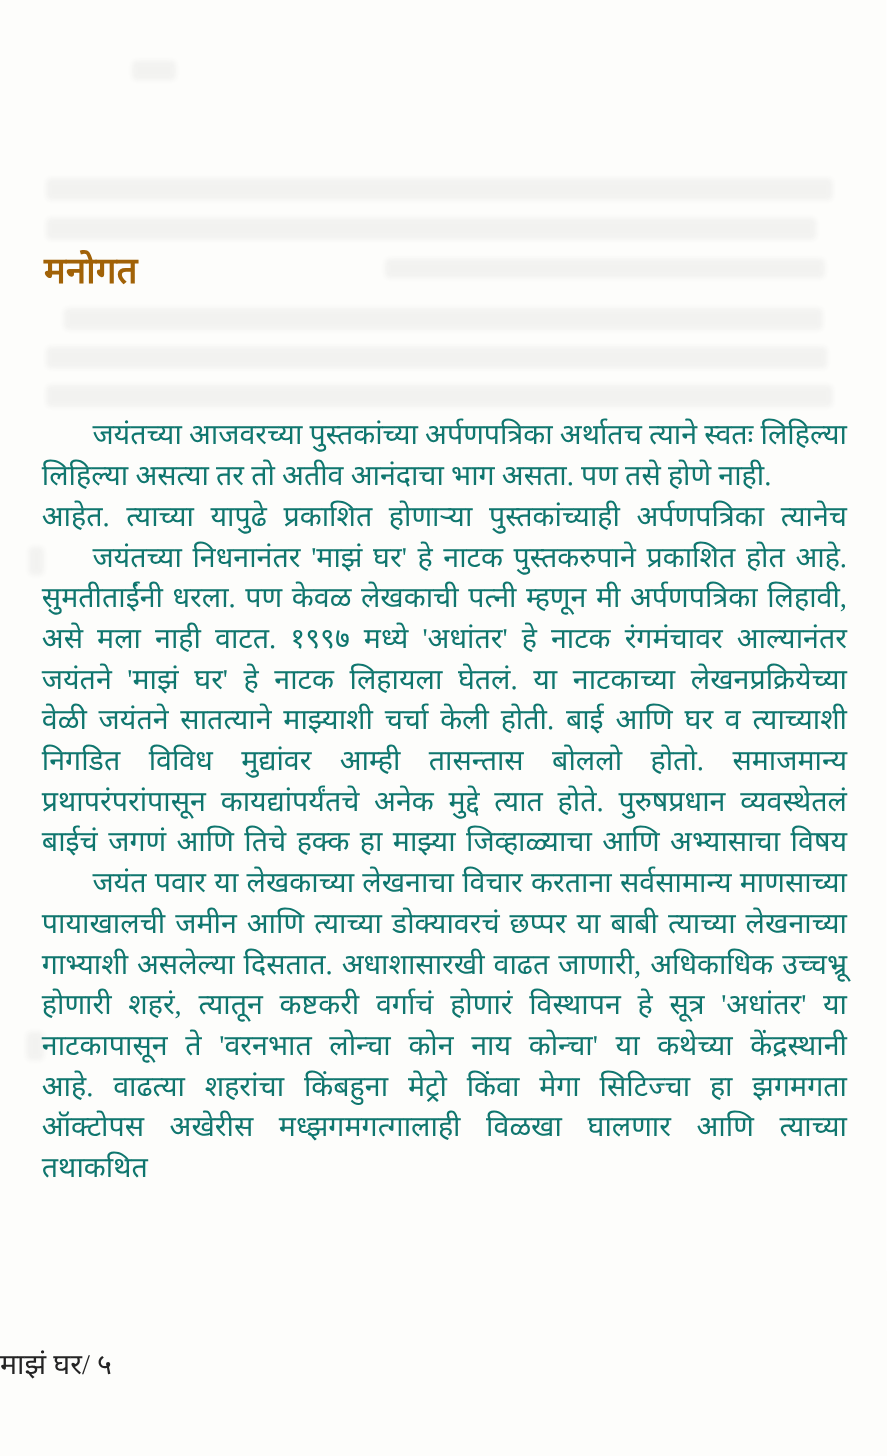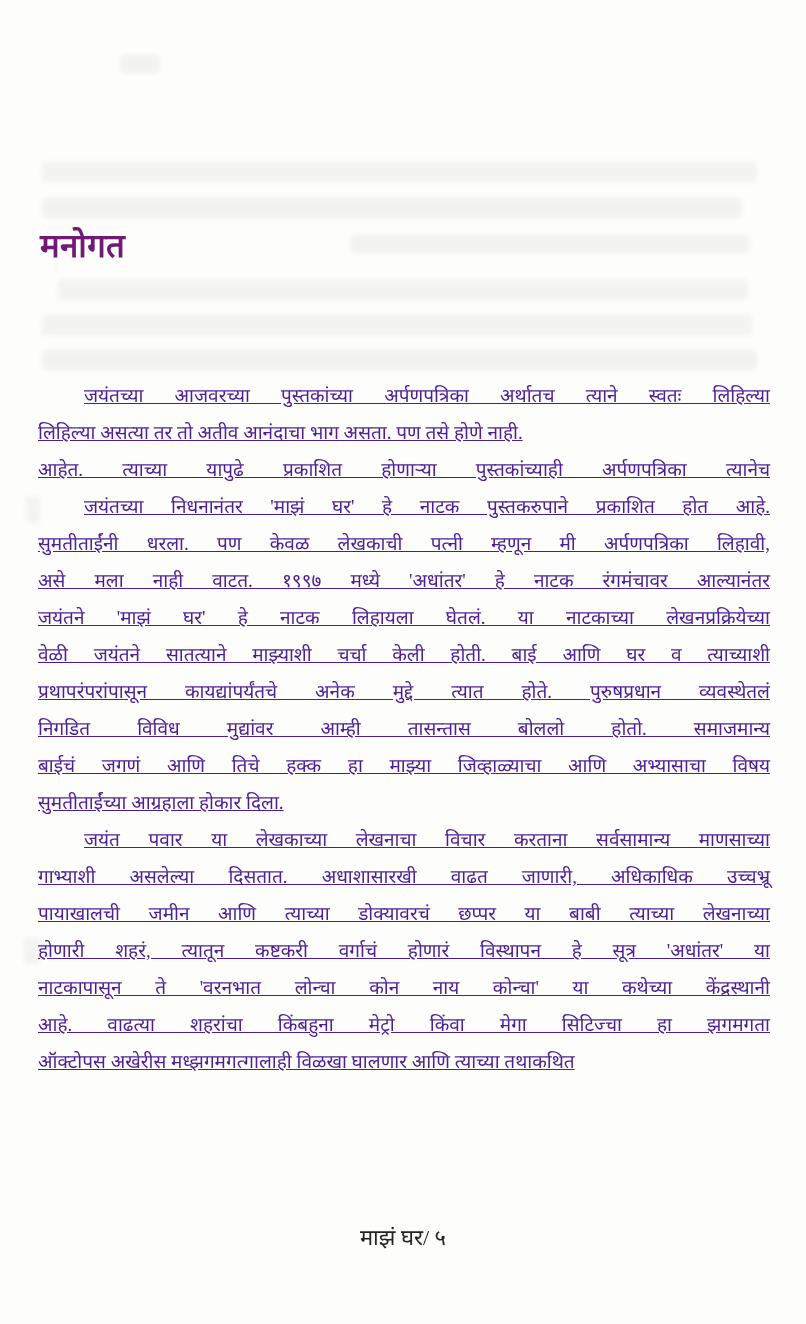--- a/index.html
+++ b/index.html
@@ -26,53 +26,52 @@
     pointer-events: none;
   }
   .page-title {
     position: absolute;
     left: 40px;
     top: 222px;
     margin: 0;
     font-size: 33px;
     font-weight: 700;
     letter-spacing: 0.3px;
-    color: #701a75;
+    color: #a16207;
   }
   .body-text {
     position: absolute;
     left: 38px;
     top: 377px;
     width: 732px;
-    font-size: 19px;
+    font-size: 26px;
     line-height: 37px;
-    color: #4c1d95;
-    text-decoration: underline;
+    color: #0f766e;
   }
   .para {
     margin: 0;
   }
   .para .line {
     display: block;
     text-align: justify;
     text-align-last: justify;
   }
   .para .line.first {
     text-indent: 46px;
   }
   .para .line.last {
     text-align-last: left;
   }
   .page-footer {
     position: absolute;
     left: 0;
     right: 0;
     top: 1221px;
-    text-align: center;
-    font-size: 22px;
+    text-align: left;
+    font-size: 26px;
     color: #242424;
   }
 </style>
 </head>
 <body>
 
 <div class="page">
 
   <div class="st" style="left:120px; top:55px;  width:40px;  height:18px;"></div>
   <div class="st" style="left:42px;  top:162px; width:715px; height:20px;"></div>
@@ -91,29 +90,28 @@
         <span class="line first">जयंतच्या आजवरच्या पुस्तकांच्या अर्पणपत्रिका अर्थातच त्याने स्वतः लिहिल्या</span>
         <span class="line last">लिहिल्या असत्या तर तो अतीव आनंदाचा भाग असता. पण तसे होणे नाही.</span>
         <span class="line">आहेत. त्याच्या यापुढे प्रकाशित होणाऱ्या पुस्तकांच्याही अर्पणपत्रिका त्यानेच</span>
       </p>
       <p class="para">
         <span class="line first">जयंतच्या निधनानंतर 'माझं घर' हे नाटक पुस्तकरुपाने प्रकाशित होत आहे.</span>
         <span class="line">सुमतीताईंनी धरला. पण केवळ लेखकाची पत्नी म्हणून मी अर्पणपत्रिका लिहावी,</span>
         <span class="line">असे मला नाही वाटत. १९९७ मध्ये 'अधांतर' हे नाटक रंगमंचावर आल्यानंतर</span>
         <span class="line">जयंतने 'माझं घर' हे नाटक लिहायला घेतलं. या नाटकाच्या लेखनप्रक्रियेच्या</span>
         <span class="line">वेळी जयंतने सातत्याने माझ्याशी चर्चा केली होती. बाई आणि घर व त्याच्याशी</span>
+        <span class="line">निगडित विविध मुद्यांवर आम्ही तासन्तास बोललो होतो. समाजमान्य</span>
         <span class="line">प्रथापरंपरांपासून कायद्यांपर्यंतचे अनेक मुद्दे त्यात होते. पुरुषप्रधान व्यवस्थेतलं</span>
-        <span class="line">निगडित विविध मुद्यांवर आम्ही तासन्तास बोललो होतो. समाजमान्य</span>
         <span class="line">बाईचं जगणं आणि तिचे हक्क हा माझ्या जिव्हाळ्याचा आणि अभ्यासाचा विषय</span>
-        <span class="line last">सुमतीताईंच्या आग्रहाला होकार दिला.</span>
       </p>
       <p class="para">
         <span class="line first">जयंत पवार या लेखकाच्या लेखनाचा विचार करताना सर्वसामान्य माणसाच्या</span>
+        <span class="line">पायाखालची जमीन आणि त्याच्या डोक्यावरचं छप्पर या बाबी त्याच्या लेखनाच्या</span>
         <span class="line">गाभ्याशी असलेल्या दिसतात. अधाशासारखी वाढत जाणारी, अधिकाधिक उच्चभ्रू</span>
-        <span class="line">पायाखालची जमीन आणि त्याच्या डोक्यावरचं छप्पर या बाबी त्याच्या लेखनाच्या</span>
         <span class="line">होणारी शहरं, त्यातून कष्टकरी वर्गाचं होणारं विस्थापन हे सूत्र 'अधांतर' या</span>
         <span class="line">नाटकापासून ते 'वरनभात लोन्चा कोन नाय कोन्चा' या कथेच्या केंद्रस्थानी</span>
         <span class="line">आहे. वाढत्या शहरांचा किंबहुना मेट्रो किंवा मेगा सिटिज्चा हा झगमगता</span>
         <span class="line last">ऑक्टोपस अखेरीस मध्झगमगत्गालाही विळखा घालणार आणि त्याच्या तथाकथित</span>
       </p>
     </div>
 
   <div class="page-footer">माझं घर/ ५</div>
 
 </div>

